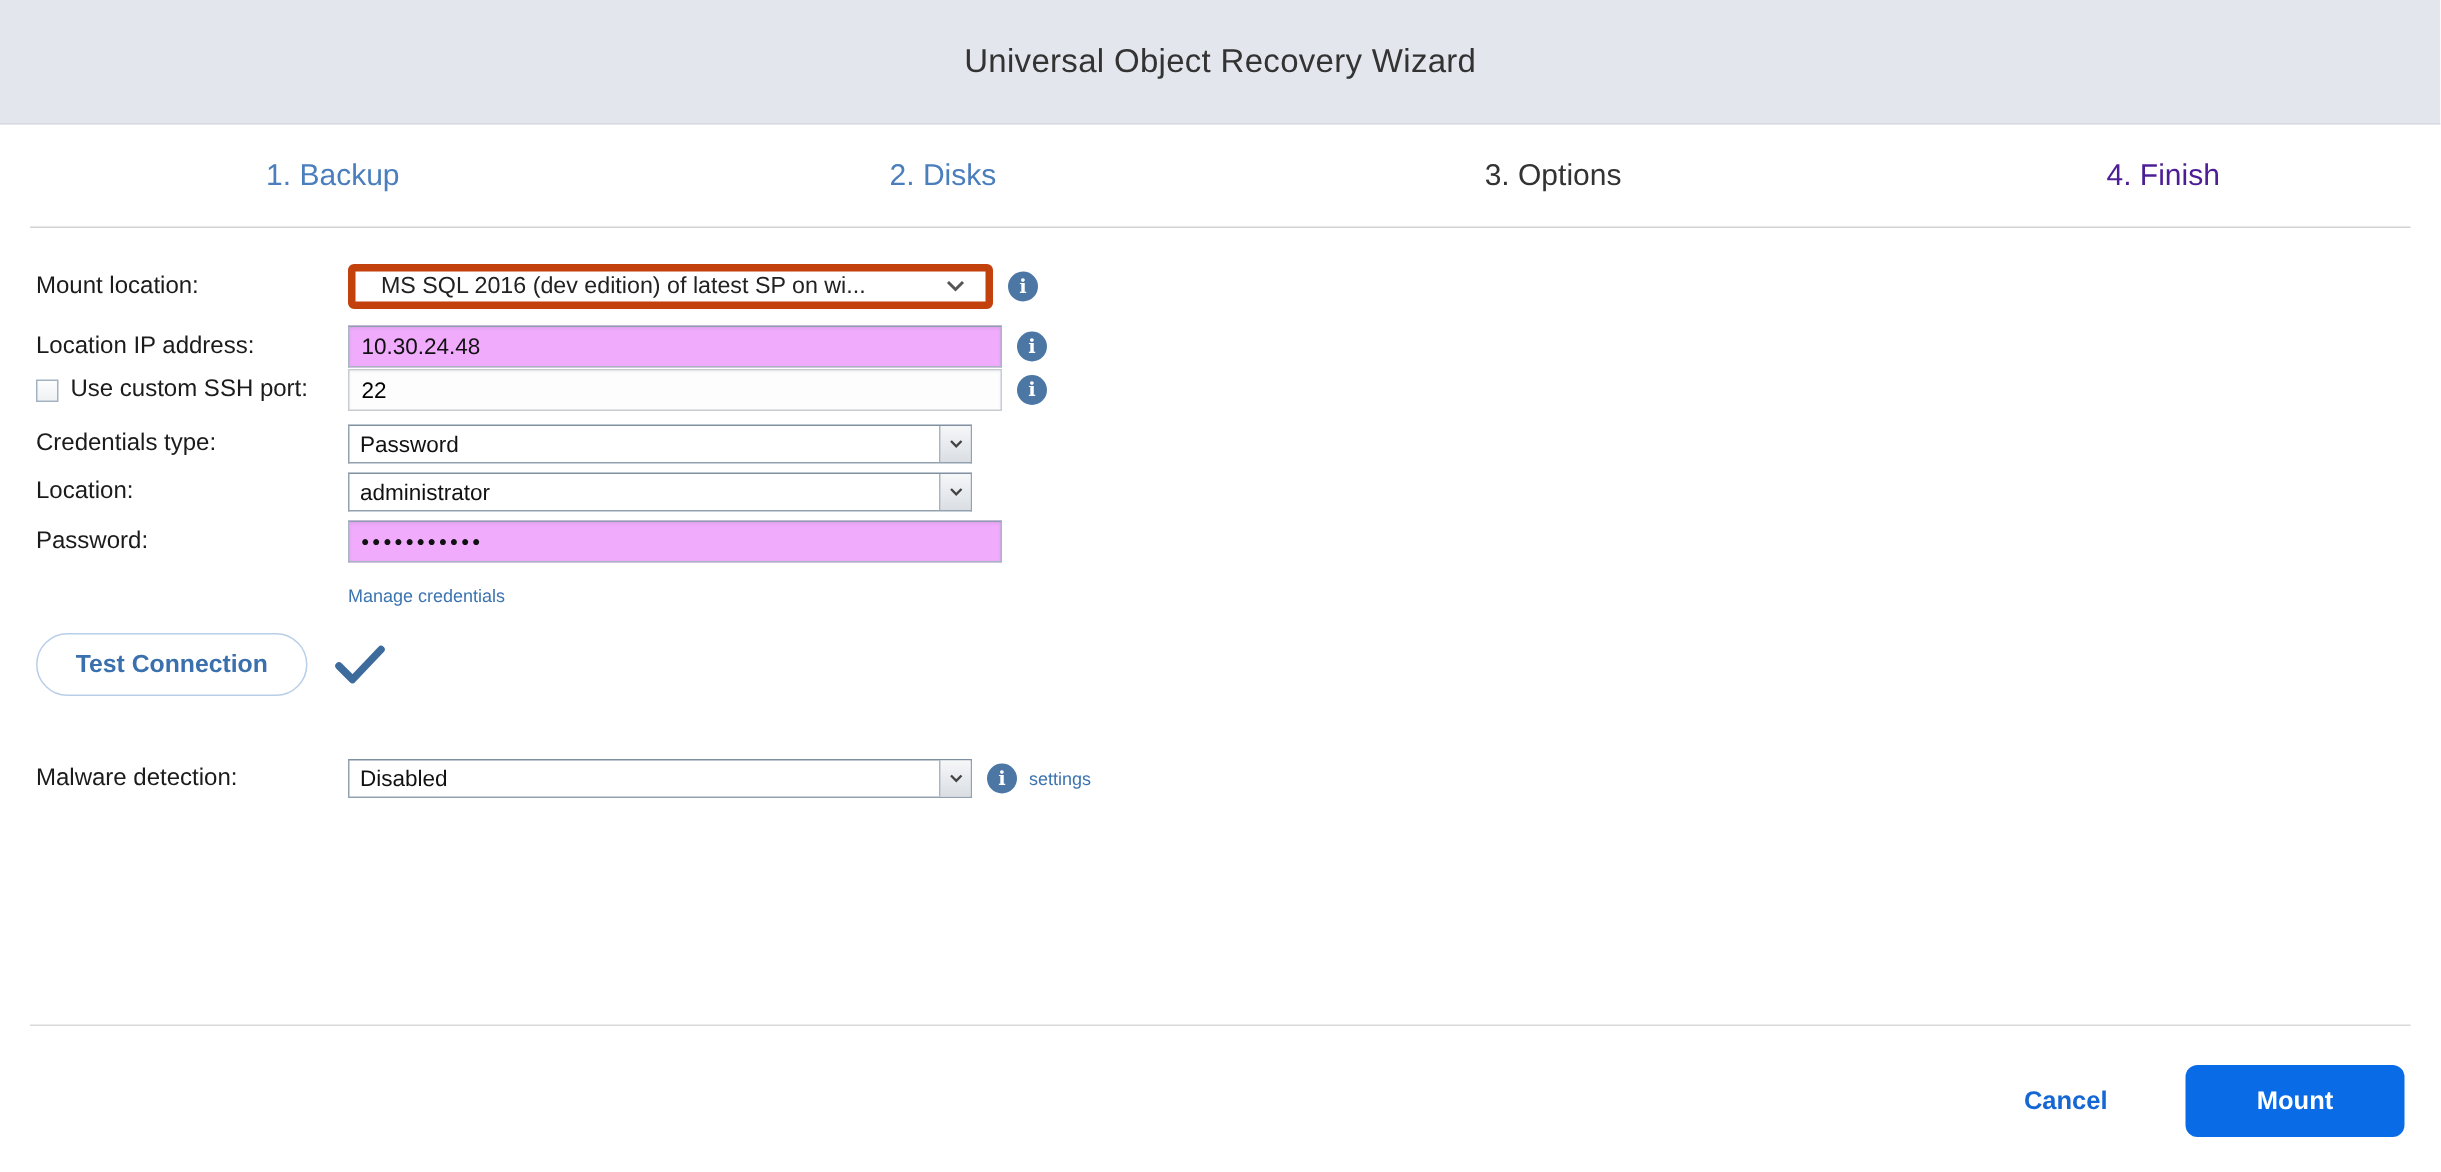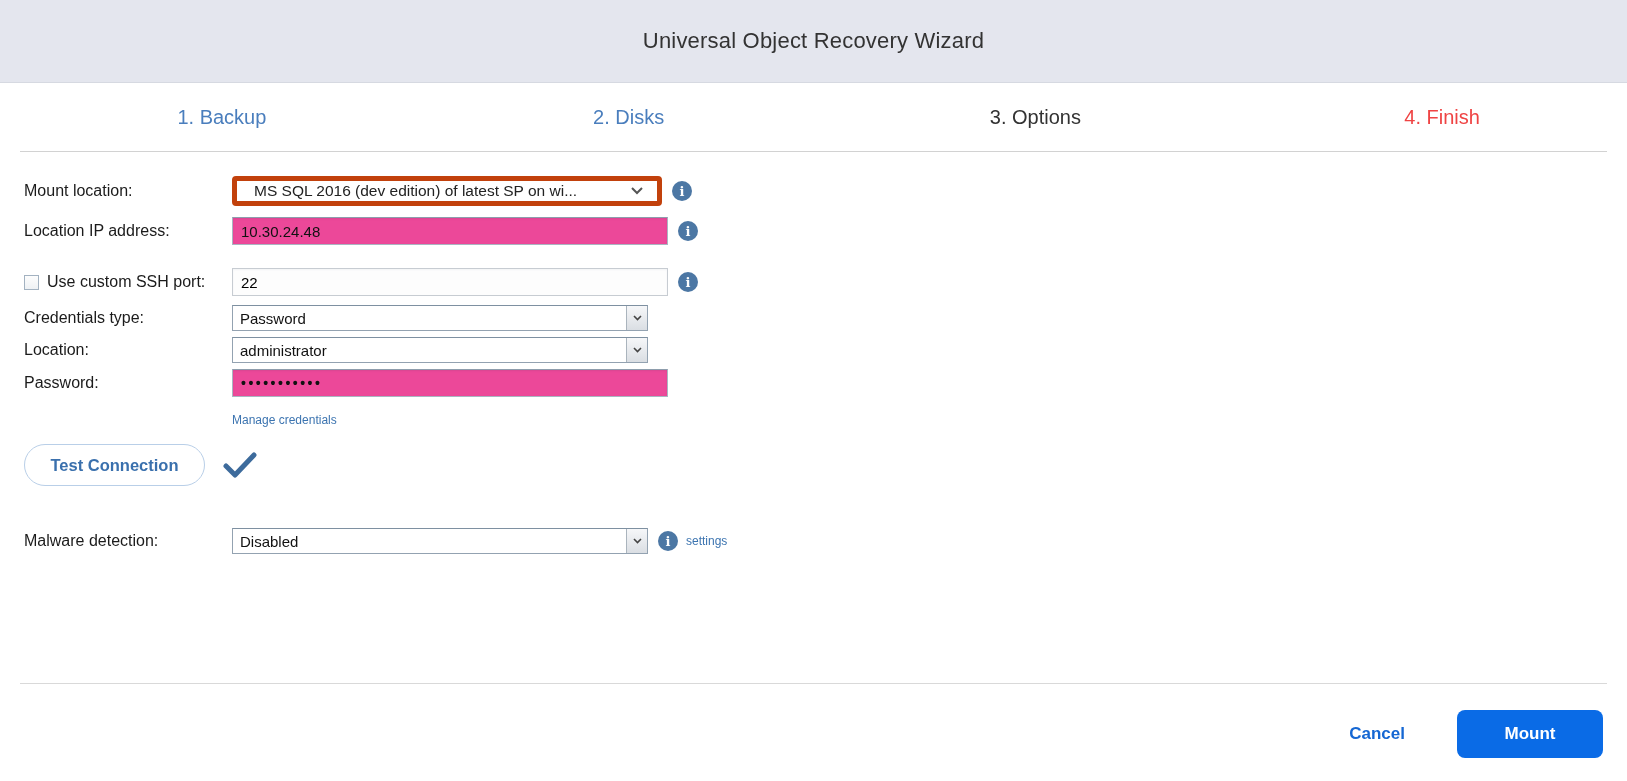--- a/index.html
+++ b/index.html
@@ -27,21 +27,21 @@
     height:68px;
     display:flex;
   }
   .step {
     flex:1; display:flex; align-items:center; justify-content:center;
     font-size:20px;
     padding-left:37px;
   }
   .step.done   { color:#4a7ebd; cursor:pointer; }
   .step.current{ color:#333333; }
-  .step.upcoming{ color:#ef4444; }
+  .step.upcoming{ color:#4c1d95; }
   .steps-divider {
     border-bottom:1px solid #d2d2d2;
     margin:0 20px;
   }
   
   .content { padding:24px 0 0 24px; }
   .row { display:flex; align-items:center; }
   .row .lbl {
     width:208px; font-size:16px; color:#1b1b1b; flex:0 0 208px;
   }
@@ -62,21 +62,21 @@
     color:#555; flex:0 0 auto; margin-left:8px;
   }
   .chev svg { display:block; }
   
   .tinput {
     width:436px; height:28px;
     border:1px solid #a9b5c1; border-top-color:#8e9dac;
     box-shadow:inset 0 1px 2px rgba(40,60,90,.10);
     padding:0 8px; font-size:15px;
     font-family:"Liberation Sans", sans-serif;
-    color:#111; background:#ec4899; outline:none;
+    color:#111; background:#f0abfc; outline:none;
   }
   .tinput:disabled {
     color:#000000; background:#fdfdfd; border-color:#c7ccd2;
     box-shadow:inset 0 1px 2px rgba(40,60,90,.05);
   }
   .tinput.password { font-weight:bold; letter-spacing:2.5px; font-size:14px; }
   
   .wsel {
     width:416px; height:26px;
     border:1px solid #93a2b1; border-top-color:#7e90a1;
@@ -141,21 +141,21 @@
   }
   .mount-btn {
     width:146px; height:48px;
     background:#0a6be6; border:none; border-radius:8px;
     color:#fff; font-size:17px; font-weight:bold;
     font-family:"Liberation Sans", sans-serif;
     cursor:pointer;
   }
   
   .r-mount   { margin-bottom:11px; }
-  .r-ip      { margin-bottom:23px; }
+  .r-ip      { margin-bottom:1px; }
   .r-ssh     { margin-bottom:9px;  }
   .r-ctype   { margin-bottom:6px;  }
   .r-user    { margin-bottom:6px;  }
   .r-pass    { margin-bottom:13px; }
   .r-manage  { margin-left:208px; margin-bottom:16px; }
   .r-test    { margin-bottom:42px; display:flex; align-items:center; }
   .r-malware { }
   .settings-link { margin-left:8px; }
 </style>
 </head>

